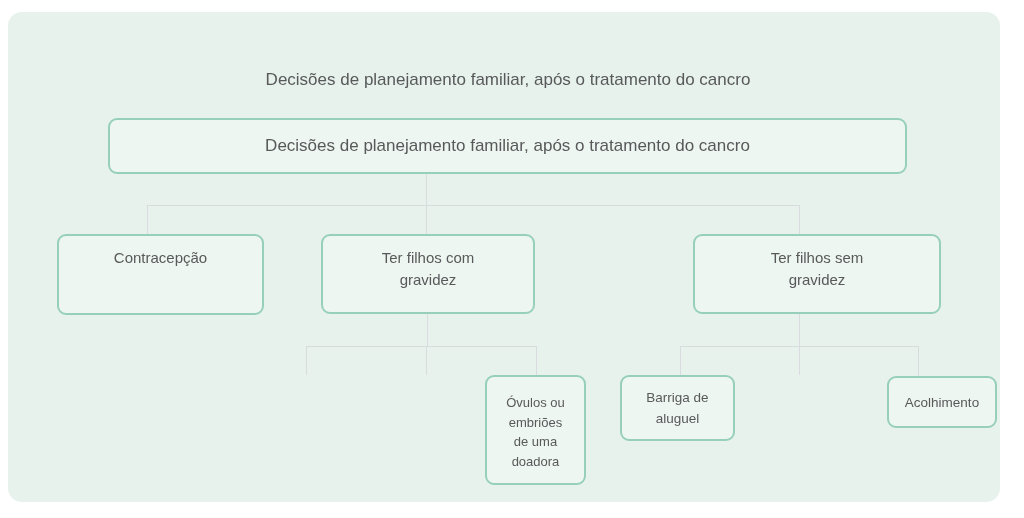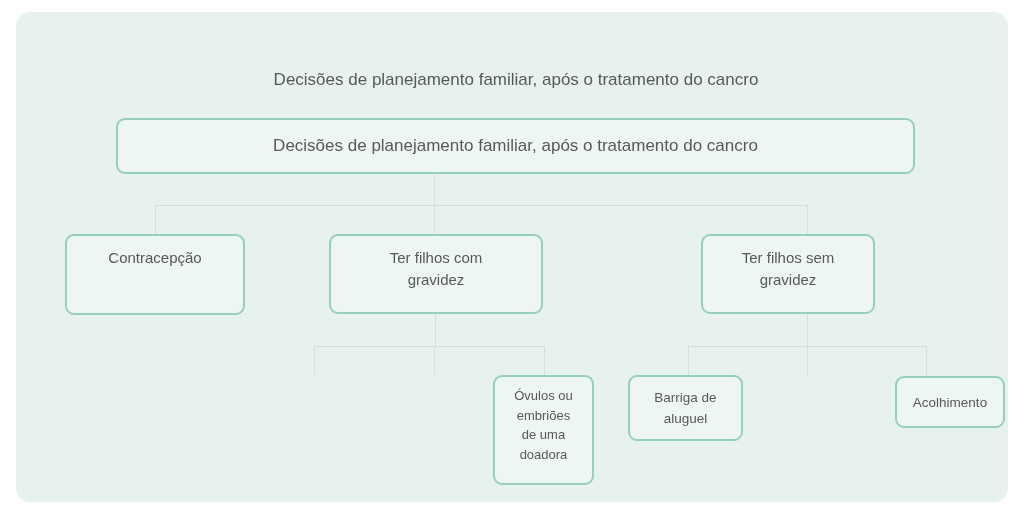--- a/index.html
+++ b/index.html
@@ -10,21 +10,21 @@
   }
   .page {
     position: relative;
     width: 1024px;
     height: 518px;
     background: #ffffff;
     overflow: hidden;
   }
   .canvas {
     position: absolute;
-    left: 16px;
+    left: 8px;
     top: 12px;
     width: 992px;
     height: 490px;
     background: #e7f2ec;
     border-radius: 14px;
   }
   .diagram-title {
     position: absolute;
     left: 100px;
     top: 56px;
@@ -51,42 +51,42 @@
   }
   .v-top { align-items: flex-start; }
   .v-center { align-items: center; }
 
   .node-root {
     left: 100px; top: 106px; width: 799px; height: 56px;
     font-size: 17px;
     align-items: center;
   }
   .node-contracepcao {
-    left: 49px; top: 222px; width: 180px; height: 81px;
+    left: 49px; top: 222px; width: 207px; height: 81px;
     font-size: 15px; line-height: 22px; padding-top: 11px;
   }
   .node-ter-com {
     left: 313px; top: 222px; width: 214px; height: 80px;
     font-size: 15px; line-height: 22px; padding-top: 11px;
   }
   .node-ter-sem {
-    left: 685px; top: 222px; width: 174px; height: 80px;
+    left: 685px; top: 222px; width: 248px; height: 80px;
     font-size: 15px; line-height: 22px; padding-top: 11px;
   }
   .node-utilizar {
     left: 185px; top: 363px; width: 177px; height: 107px;
     font-size: 12.5px; line-height: 19.5px; padding-top: 9px;
   }
   .node-natural {
     left: 373px; top: 363px; width: 90px; height: 89px;
     font-size: 13px; line-height: 19px; padding-top: 11px;
   }
   .node-ovulos {
     left: 477px; top: 363px; width: 101px; height: 110px;
-    font-size: 13px; line-height: 19.5px; padding-top: 9px;
+    font-size: 13px; line-height: 19.5px; padding-top: 16px;
   }
   .node-barriga {
     left: 612px; top: 363px; width: 115px; height: 66px;
     font-size: 13.5px; line-height: 21px;
   }
   .node-adopcao {
     left: 737px; top: 363px; width: 108px; height: 54px;
     font-size: 13.5px;
   }
   .node-acolhimento {

